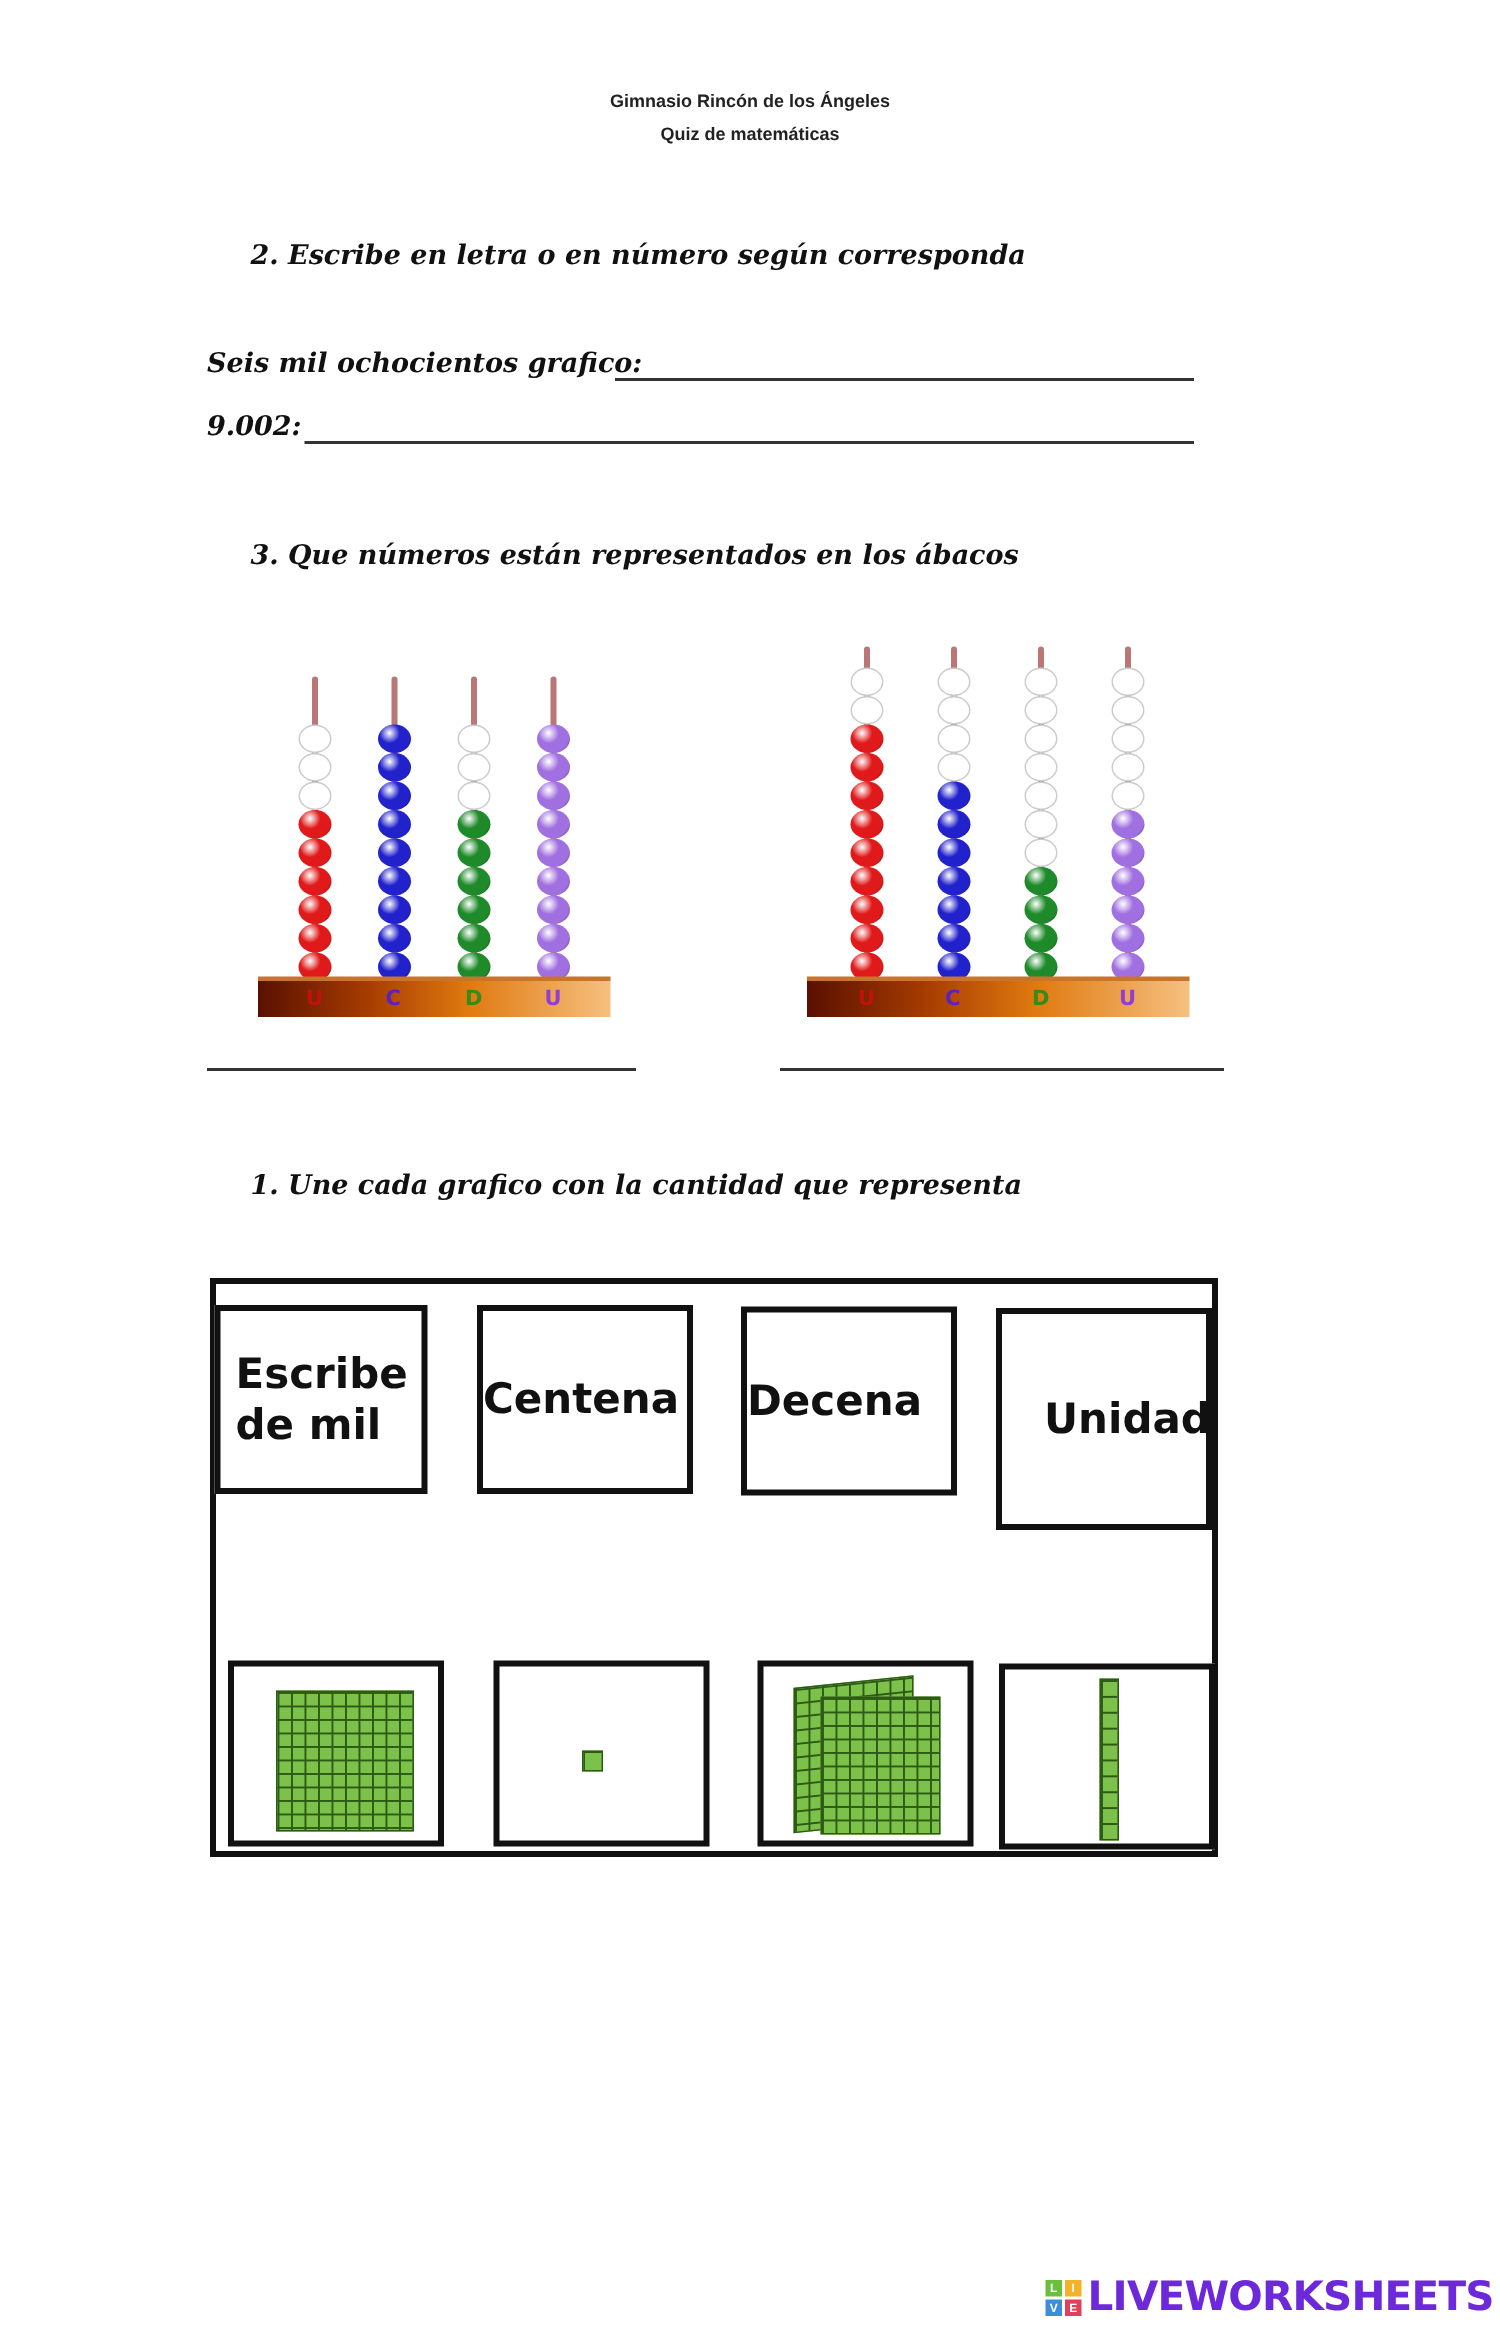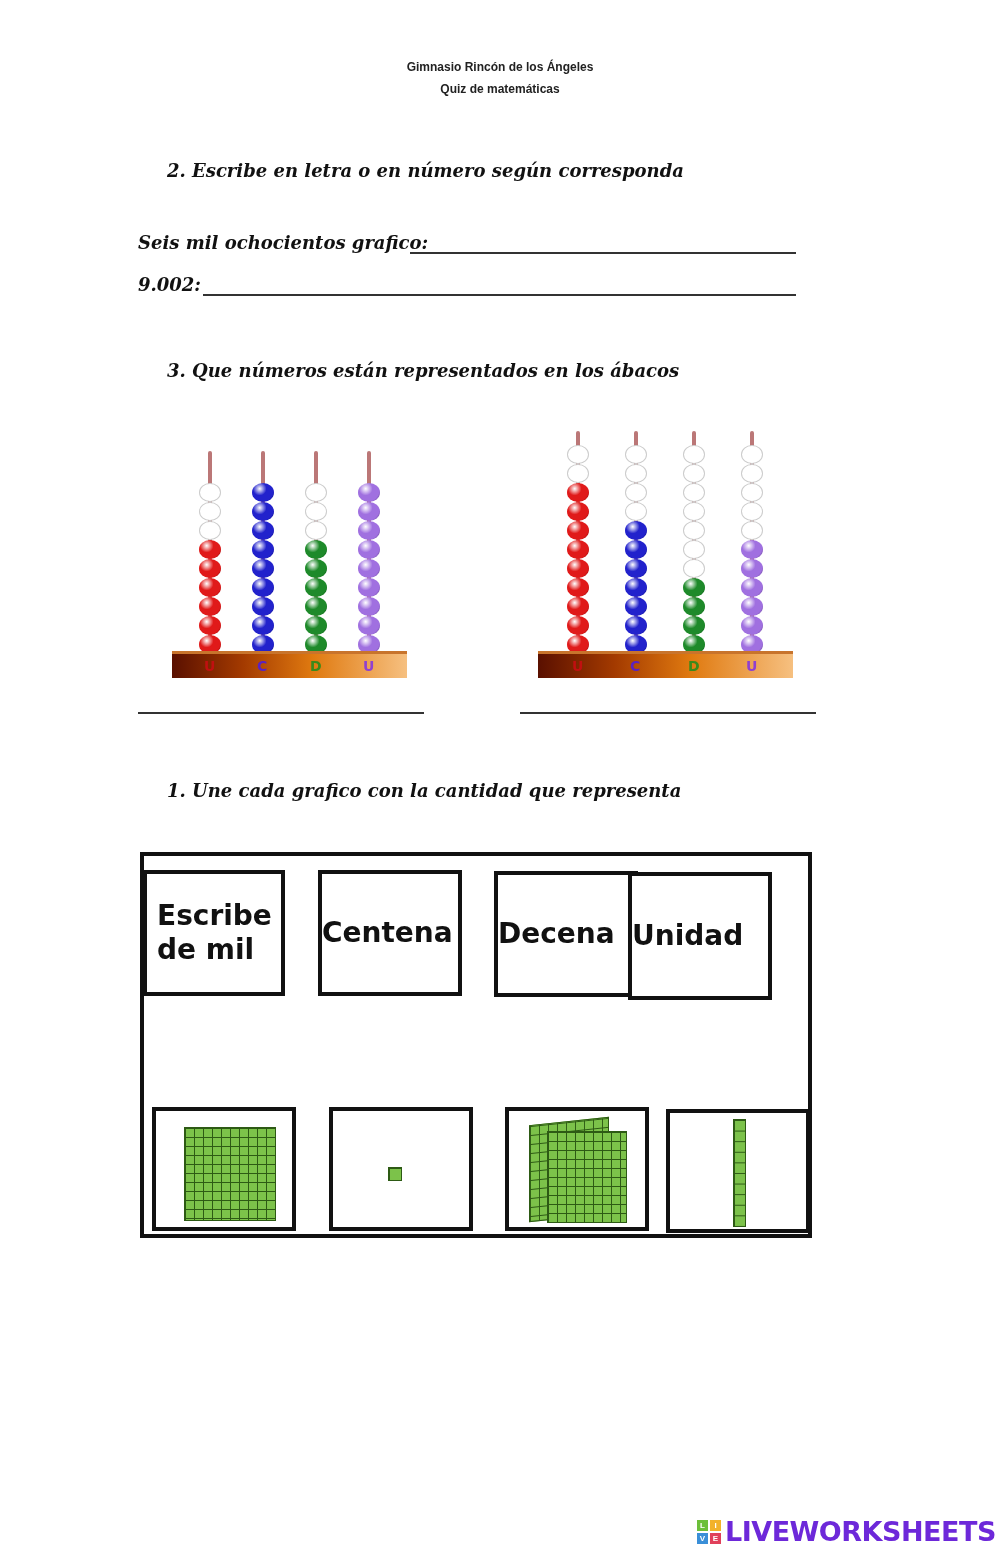--- a/index.html
+++ b/index.html
@@ -150,21 +150,21 @@
 
 <div class="card" style="left:143px; top:870px; width:142px; height:126px; justify-content:flex-start; padding-left:10px;">
   <span class="card-text" style="width:120px;">Escribe de mil</span>
 </div>
 <div class="card" style="left:318px; top:870px; width:144px; height:126px;">
   <span class="card-text">Centena</span>
 </div>
 <div class="card" style="left:494px; top:871px; width:144px; height:126px;">
   <span class="card-text">Decena</span>
 </div>
-<div class="card" style="left:628px; top:872px; width:144px; height:128px;">
+<div class="card" style="left:664px; top:872px; width:144px; height:148px;padding-left:28px;">
   <span class="card-text">Unidad</span>
 </div>
 
 <div class="card" style="left:152px; top:1107px; width:144px; height:124px;">
   <div class="grid" style="left:28px; top:16px; width:90px; height:92px;"></div>
 </div>
 <div class="card" style="left:329px; top:1107px; width:144px; height:124px;">
   <div class="grid" style="left:55px; top:56px; width:12px; height:12px; background-size:12px 12px;"></div>
 </div>
 <div class="card" style="left:505px; top:1107px; width:144px; height:124px;">

